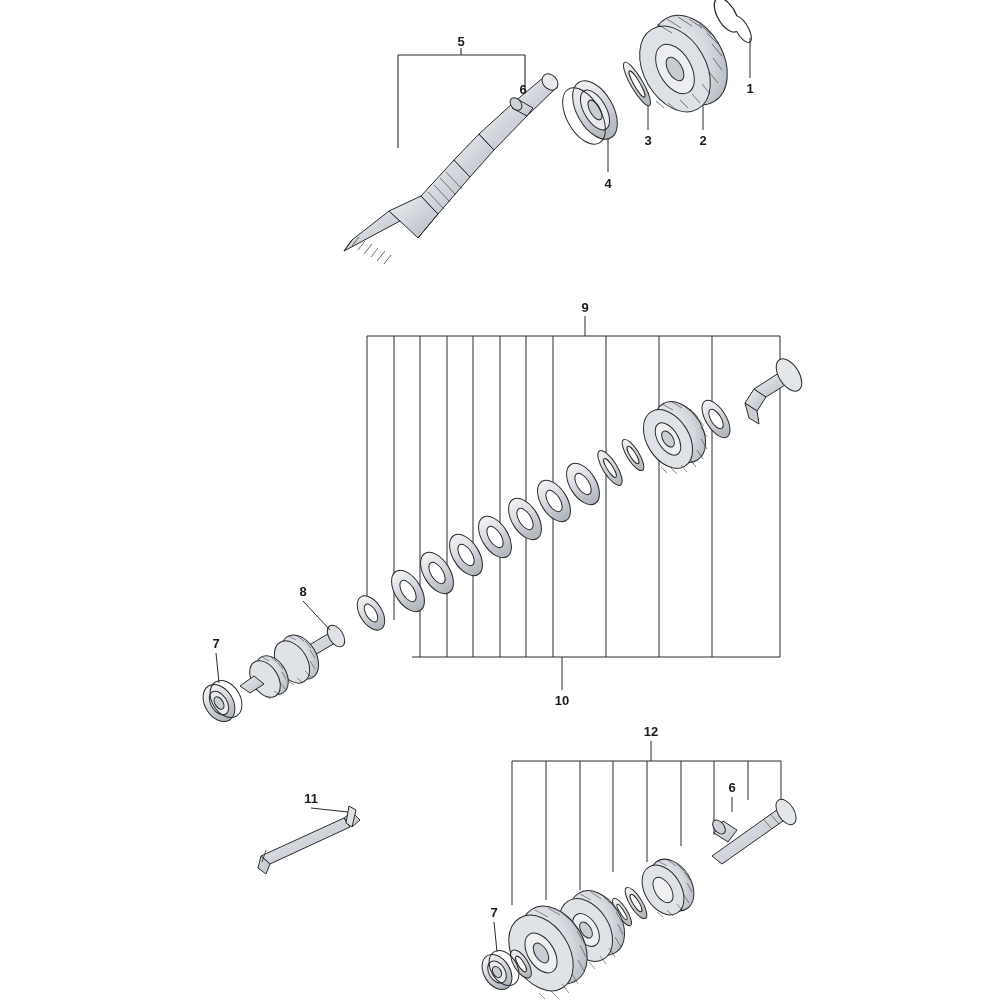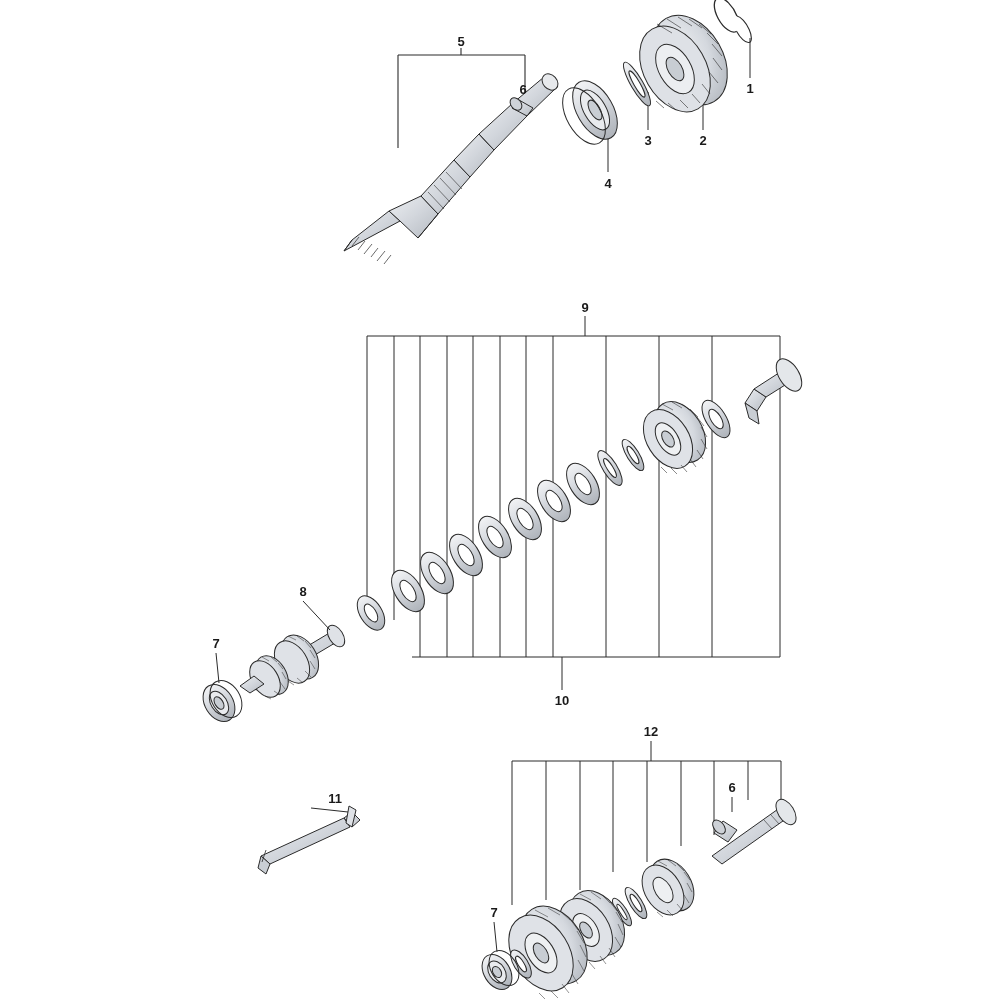--- a/index.html
+++ b/index.html
@@ -421,18 +421,18 @@
   <div class="callout" style="left:750px; top:88px;">1</div>
   <div class="callout" style="left:703px; top:140px;">2</div>
   <div class="callout" style="left:648px; top:140px;">3</div>
   <div class="callout" style="left:608px; top:183px;">4</div>
   <div class="callout" style="left:461px; top:41px;">5</div>
   <div class="callout" style="left:523px; top:89px;">6</div>
   <div class="callout" style="left:216px; top:643px;">7</div>
   <div class="callout" style="left:303px; top:591px;">8</div>
   <div class="callout" style="left:585px; top:307px;">9</div>
   <div class="callout" style="left:562px; top:700px;">10</div>
-  <div class="callout" style="left:311px; top:798px;margin-left:24px;">11</div>
+  <div class="callout" style="left:311px; top:798px;">11</div>
   <div class="callout" style="left:651px; top:731px;">12</div>
   <div class="callout" style="left:732px; top:787px;">6</div>
   <div class="callout" style="left:494px; top:912px;">7</div>
 
 </div>
 
 </body></html>

